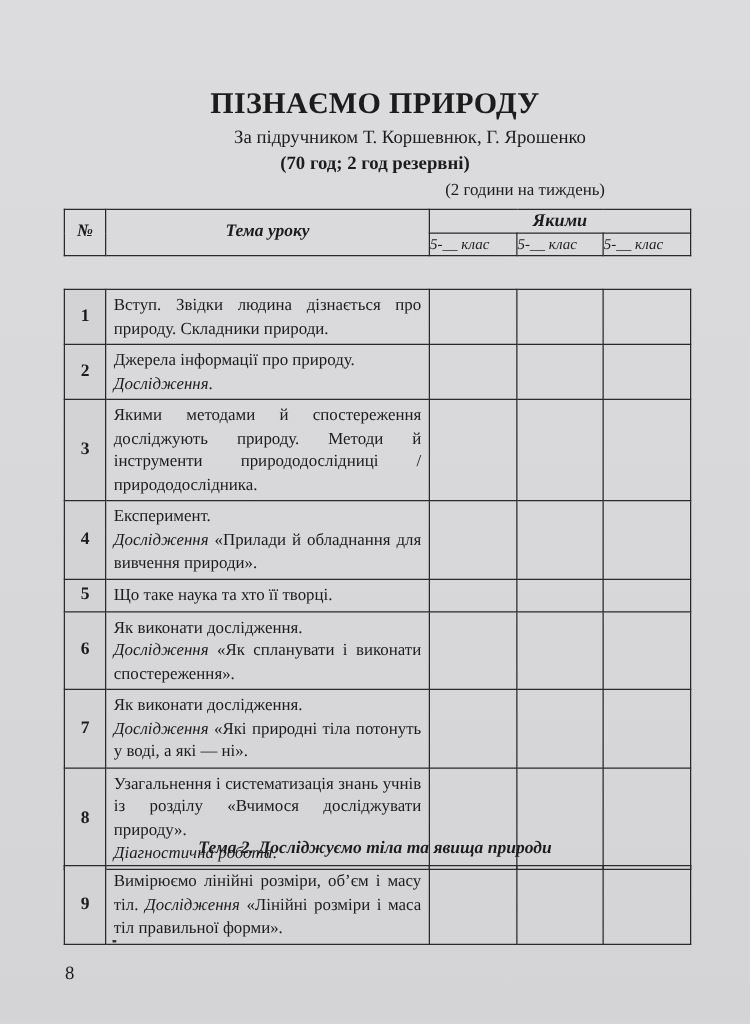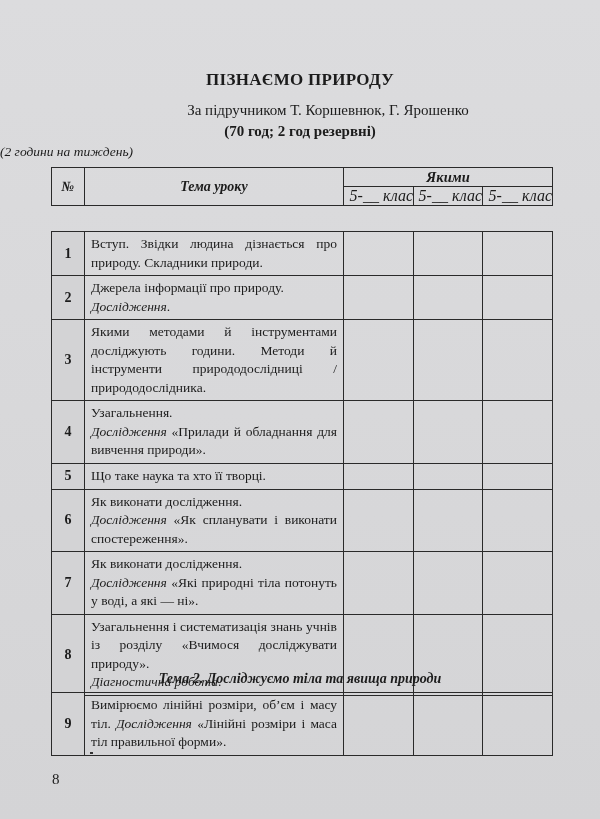--- a/index.html
+++ b/index.html
@@ -9,44 +9,44 @@
     font-family: "Liberation Serif", "DejaVu Serif", serif;
     color: #1c1c1c;
     position: relative;
   }
   .page {
     position: absolute; left: 0; top: 0; width: 600px; height: 819px;
     background: linear-gradient(180deg, #dcdcde 0%, #d8d8da 50%, #d4d4d6 100%);
   }
   .title {
     position: absolute; left: 0; width: 600px; top: 70px;
-    text-align: center; font-weight: bold; font-size: 17px; letter-spacing: 0.3px;
+    text-align: center; font-weight: bold; font-size: 24px; letter-spacing: 0.3px;
   }
   .subtitle {
     position: absolute; left: 0; width: 600px; top: 102px;
     text-align: center; font-size: 15px; margin-left: 28px;
   }
   .hours {
     position: absolute; left: 0; width: 600px; top: 123px;
     text-align: center; font-weight: bold; font-size: 15px;
   }
   .perweek {
     position: absolute; left: 0; width: 484px; top: 144px;
-    text-align: left; font-style: italic; font-size: 13.5px;
+    text-align: right; font-size: 13.5px;
   }
   table {
     position: absolute; left: 51px; border-collapse: collapse;
     table-layout: fixed; width: 501px;
   }
   td, th {
     border: 1.4px solid #2a2a2a; padding: 0; font-weight: normal;
   }
   .hdr { top: 167px; }
   .hdr th { font-style: italic; font-weight: bold; font-size: 14px; }
-  .hdr .date-sub { font-weight: normal; font-size: 16px; text-align: right; height: 17px; }
+  .hdr .date-sub { font-weight: normal; font-size: 12px; text-align: left; height: 17px; }
   .hdr .date-top { height: 18px; font-size: 14.5px; }
   .theme {
     position: absolute; left: 0; width: 600px;
     text-align: center; font-style: italic; font-weight: bold; font-size: 14px;
   }
   .num { text-align: center; font-weight: bold; font-size: 14px; background: #d3d3d5; }
   .topic {
     font-size: 13.5px; line-height: 18.5px; padding: 3px 6px 3px 6px;
     text-align: justify; vertical-align: middle;
   }
@@ -111,29 +111,29 @@
       <td class="topic">
         <span class="line">Джерела інформації про природу.</span>
         <span class="line"><span class="it">Дослідження</span><span>.</span></span>
       </td>
       <td></td>
           <td></td>
           <td></td>
     </tr>
     <tr style="height:74px">
       <td class="num">3</td>
-      <td class="topic"><span>Якими методами й інструментами досліджують години. Методи й інструменти природодослідниці / природодослідника.</span></td>
+      <td class="topic"><span>Якими методами й спостереження досліджують природу. Методи й інструменти природодослідниці / природодослідника.</span></td>
       <td></td>
           <td></td>
           <td></td>
     </tr>
     <tr style="height:60px">
       <td class="num">4</td>
       <td class="topic">
-        <span class="line">Узагальнення.</span>
+        <span class="line">Експеримент.</span>
         <span class="line"><span class="it">Дослідження</span><span> «Прилади й обладнання для вивчення природи».</span></span>
       </td>
       <td></td>
           <td></td>
           <td></td>
     </tr>
     <tr style="height:26px">
       <td class="num">5</td>
       <td class="topic"><span>Що таке наука та хто її творці.</span></td>
       <td></td>

